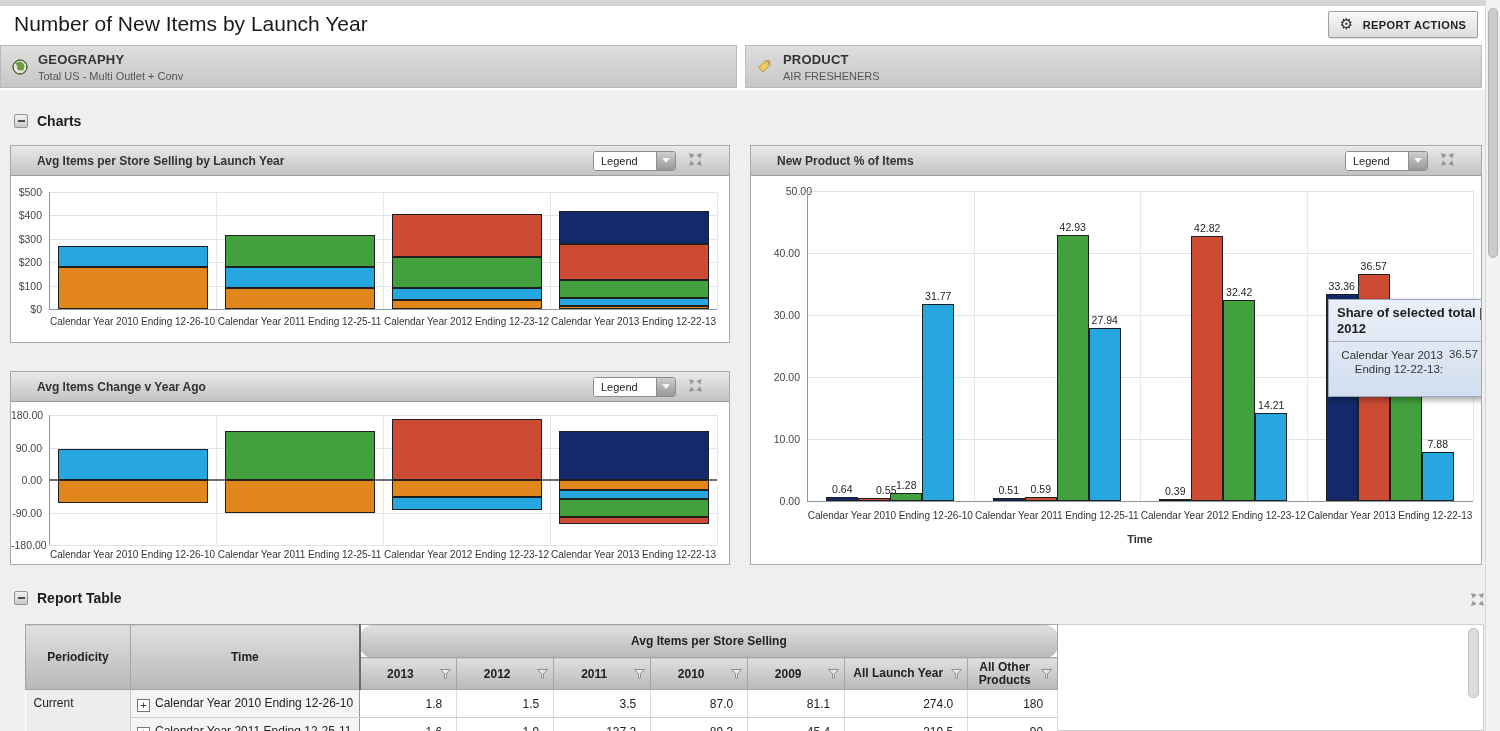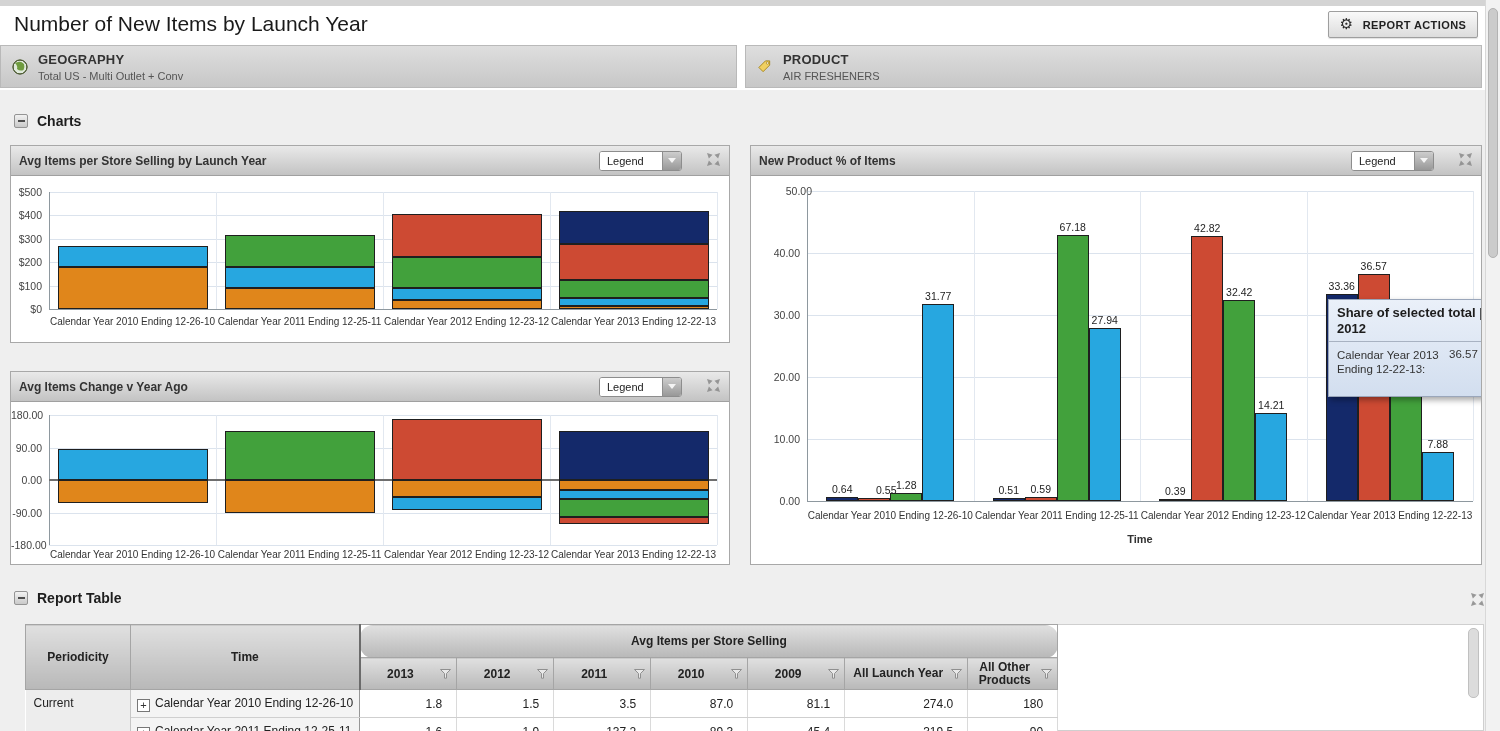--- a/index.html
+++ b/index.html
@@ -33,21 +33,21 @@
   .collapse-btn { width:14px; height:14px; border:1px solid #949494; border-radius:2px;
       background:linear-gradient(#f2f2f2,#c9c9c9); display:flex; align-items:center; justify-content:center; cursor:pointer; }
   .collapse-btn .minus { width:7px; height:2px; background:#4d4d4d; }
   .section-title { font-size:14px; font-weight:bold; color:#1d1d1d; }
 
   .panel { position:absolute; border:1px solid #a8a8a8; background:#fff; display:flex; flex-direction:column; }
   .panel-1 { left:10px; top:145px; width:720px; height:198px; }
   .panel-2 { left:10px; top:371px; width:720px; height:194px; }
   .panel-3 { left:750px; top:145px; width:732px; height:420px; }
   .panel-hdr { height:30px; background:linear-gradient(#e9e9e9,#c3c3c3); border-bottom:1px solid #a0a0a0;
-      display:flex; align-items:center; padding:0 8px;gap:12px; }
+      display:flex; align-items:center; padding:0 26px; }
   .panel-title { font-size:12px; font-weight:bold; color:#333; }
   .panel-spacer { flex:1; }
   .legend-box { display:flex; height:20px; border:1px solid #8d8d8d; border-radius:3px; overflow:hidden; background:#fff; cursor:pointer; }
   .legend-text { width:62px; font-size:11px; color:#222; padding:3px 0 0 7px; background:#fff; }
   .legend-arrow-btn { width:19px; background:linear-gradient(#cdcdcd,#989898); border-left:1px solid #8d8d8d;
       display:flex; align-items:center; justify-content:center; }
   .legend-arrow-btn .tri { width:0; height:0; border-left:4px solid transparent; border-right:4px solid transparent; border-top:5px solid #f4f4f4; }
   .expand-icon { margin-left:12px; cursor:pointer; opacity:.85; }
 
   .chart-body { position:relative; flex:1; background:#fff; overflow:hidden; }
@@ -62,21 +62,21 @@
   .val-label { position:absolute; font-size:10.5px; color:#1d1d1d; text-align:center; }
   .x-axis-title { position:absolute; font-size:11px; font-weight:bold; color:#333; text-align:center; }
   .bar-seg { position:absolute; border:1px solid #1f1f1f; }
 
   .chart-tooltip { position:absolute; left:577px; top:123px; width:172px; height:98px; z-index:6;
       border:1px solid #9aa6ba; background:linear-gradient(#eaf0f9,#d2deef);
       box-shadow:2px 3px 6px rgba(0,0,0,.35); overflow:hidden; }
   .tt-hdr { padding:5px 8px 4px 8px; border-bottom:1px solid #a8b2c2; }
   .tt-hdr div { font-size:13px; font-weight:bold; color:#1c1c1c; line-height:16px; white-space:nowrap; }
   .tt-row { display:flex; padding:6px 8px; }
-  .tt-label { width:106px; font-size:11.5px; color:#333; line-height:14px; }
+  .tt-label { width:106px; font-size:11.5px; color:#333; line-height:14px;text-align:right; }
   .tt-value { font-size:11.5px; color:#333; margin-left:6px; }
 
   .rt-white { position:absolute; left:25px; top:624px; width:1459px; height:107px; background:#fff; border:1px solid #cfcfcf; }
   .report-table { position:absolute; left:25px; top:624px; border-collapse:collapse; table-layout:fixed; background:#fff; }
   .report-table th { background:linear-gradient(#e0e0e0,#b8b8b8); border:1px solid #a5a5a5;
       font-size:12px; font-weight:bold; color:#222; }
   .report-table thead tr.r1 th { height:33px; }
   .report-table thead tr.r2 th { height:32px; }
   th.group { border-left:2px solid #6b6b6b;border-radius:13px; }
   th.yr { position:relative; padding-right:16px; border-left:1px solid #a5a5a5; }
@@ -302,21 +302,21 @@
         <div class="val-label" style="left: 95.25px; width: 56px; top: 307.59px; padding-left: 24px;">0.55</div>
         <div class="bar-seg" style="left: 139.25px; width: 32px; top: 317.064px; height: 7.936px; background: rgb(66, 161, 60);"></div>
         <div class="val-label" style="left: 127.25px; width: 56px; top: 303.064px;">1.28</div>
         <div class="bar-seg" style="left: 171.25px; width: 32px; top: 128.026px; height: 196.974px; background: rgb(39, 167, 224);"></div>
         <div class="val-label" style="left: 159.25px; width: 56px; top: 114.026px;">31.77</div>
         <div class="bar-seg" style="left: 241.75px; width: 32px; top: 321.838px; height: 3.162px; background: rgb(20, 41, 106);"></div>
         <div class="val-label" style="left: 229.75px; width: 56px; top: 307.838px;">0.51</div>
         <div class="bar-seg" style="left: 273.75px; width: 32px; top: 321.342px; height: 3.658px; background: rgb(205, 74, 51);"></div>
         <div class="val-label" style="left: 261.75px; width: 56px; top: 307.342px;">0.59</div>
         <div class="bar-seg" style="left: 305.75px; width: 32px; top: 58.834px; height: 266.166px; background: rgb(66, 161, 60);"></div>
-        <div class="val-label" style="left: 293.75px; width: 56px; top: 44.834px;">67.18</div>
+        <div class="val-label" style="left: 293.75px; width: 56px; top: 44.834px;">42.93</div>
         <div class="bar-seg" style="left: 337.75px; width: 32px; top: 151.772px; height: 173.228px; background: rgb(39, 167, 224);"></div>
         <div class="val-label" style="left: 325.75px; width: 56px; top: 137.772px;">27.94</div>
         <div class="bar-seg" style="left: 408.25px; width: 32px; top: 322.582px; height: 2.418px; background: rgb(20, 41, 106);"></div>
         <div class="val-label" style="left: 396.25px; width: 56px; top: 308.582px;">0.39</div>
         <div class="bar-seg" style="left: 440.25px; width: 32px; top: 59.516px; height: 265.484px; background: rgb(205, 74, 51);"></div>
         <div class="val-label" style="left: 428.25px; width: 56px; top: 45.516px;">42.82</div>
         <div class="bar-seg" style="left: 472.25px; width: 32px; top: 123.996px; height: 201.004px; background: rgb(66, 161, 60);"></div>
         <div class="val-label" style="left: 460.25px; width: 56px; top: 109.996px;">32.42</div>
         <div class="bar-seg" style="left: 504.25px; width: 32px; top: 236.898px; height: 88.102px; background: rgb(39, 167, 224);"></div>
         <div class="val-label" style="left: 492.25px; width: 56px; top: 222.898px;">14.21</div>

